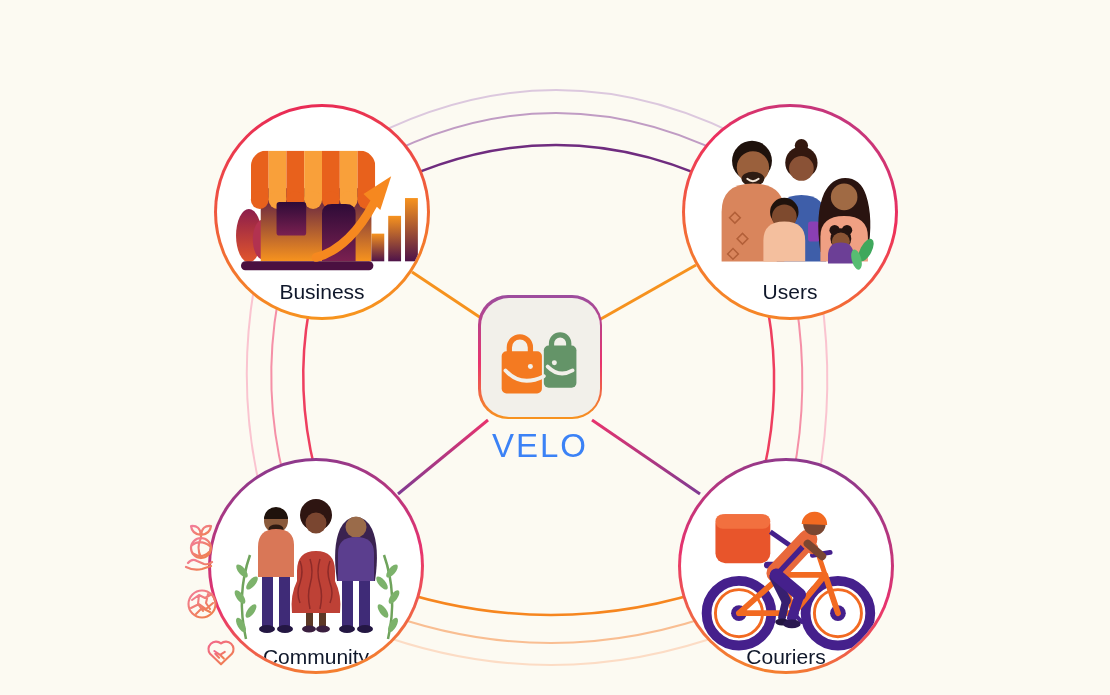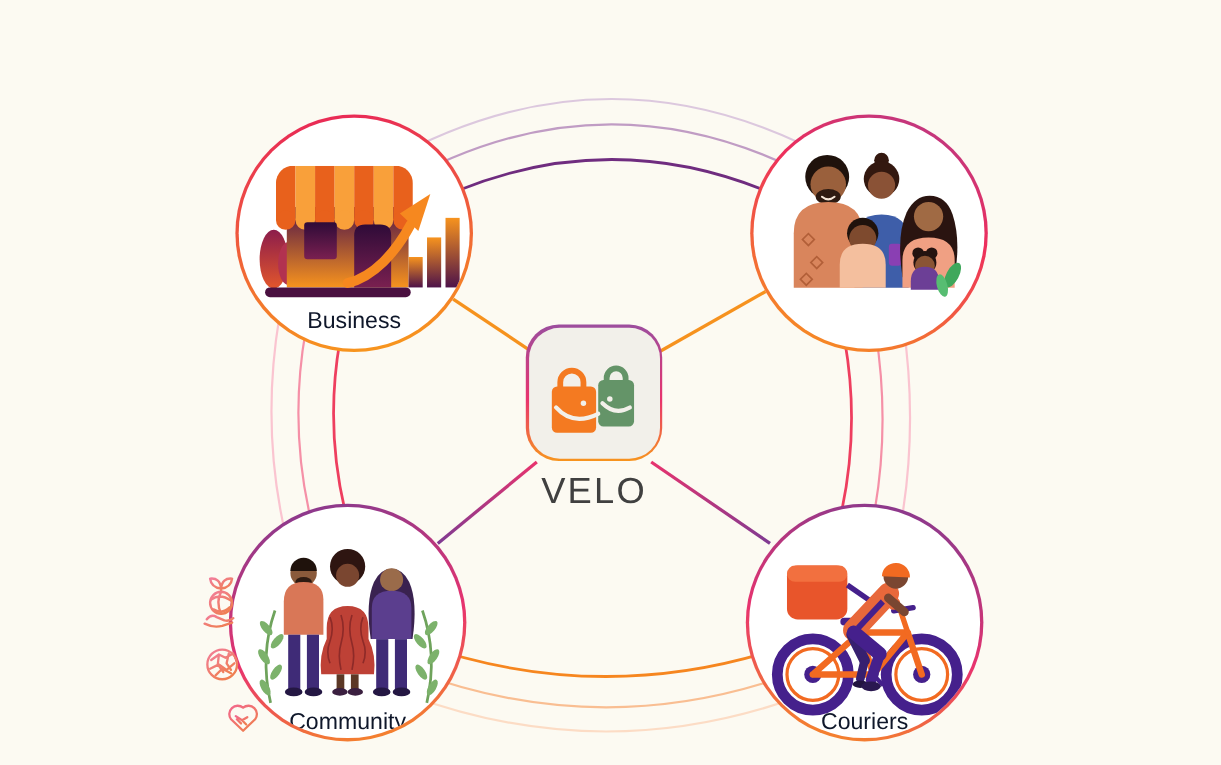--- a/index.html
+++ b/index.html
@@ -46,21 +46,21 @@
     position:absolute;left:478px;top:295px;width:124px;height:124px;
     border-radius:30px;padding:2.5px;box-sizing:border-box;z-index:3;
     background:linear-gradient(to bottom,#9C4D9E 0%,#E8336E 55%,#F7941E 100%);
   }
   .hub-inner{
     width:100%;height:100%;border-radius:28px;background:#F2F0EA;
     display:flex;align-items:center;justify-content:center;box-sizing:border-box;
   }
   .hub-label{
     position:absolute;left:460px;top:427px;width:160px;z-index:3;
-    text-align:center;font-size:33px;font-weight:500;color:#404040;letter-spacing:2px;
+    text-align:center;font-size:33px;font-weight:500;color:#3b82f6;letter-spacing:2px;
   }
   
   .badge{position:absolute;z-index:4;}
   .badge.b1{left:181px;top:523px;}
   .badge.b2{left:184px;top:585px;}
   .badge.b3{left:202px;top:633px;}
 </style>
 </head>
 <body>
 
@@ -187,20 +187,21 @@
 
         <circle cx="147" cy="117" r="5.5" fill="#241310"></circle>
         <circle cx="160" cy="117" r="5.5" fill="#241310"></circle>
         <circle cx="153.5" cy="126" r="11" fill="#241310"></circle>
         <circle cx="153.5" cy="129" r="9.5" fill="#8A5434"></circle>
         <path d="M140 152 v-8 q0-14 13.5-14 q13.5 0 13.5 14 v8 z" fill="#6C3F96"></path>
 
         <ellipse cx="180" cy="138" rx="6" ry="13" fill="#3FA85C" transform="rotate(28 180 138)"></ellipse>
         <ellipse cx="170" cy="148" rx="5" ry="11" fill="#57BD72" transform="rotate(-15 170 148)"></ellipse>
       </svg>
+      <div class="node-label">Users</div>
     </div>
   </div>
 
   <div class="node couriers">
     <div class="node-inner">
       <svg class="illus" viewBox="0 0 200 200">
 
         <circle cx="52" cy="143" r="33" fill="none" stroke="#45208C" stroke-width="10"></circle>
         <circle cx="52" cy="143" r="24" fill="none" stroke="#F26A21" stroke-width="3"></circle>
         <circle cx="52" cy="143" r="8" fill="#45208C"></circle>

